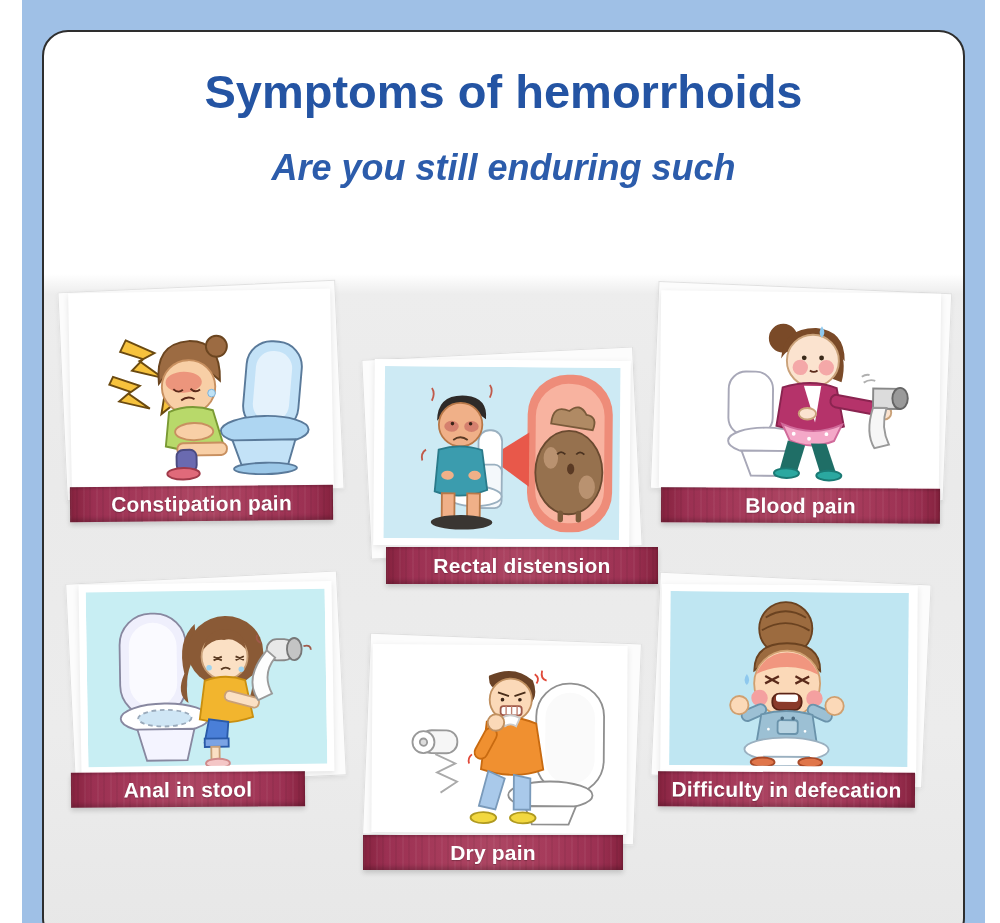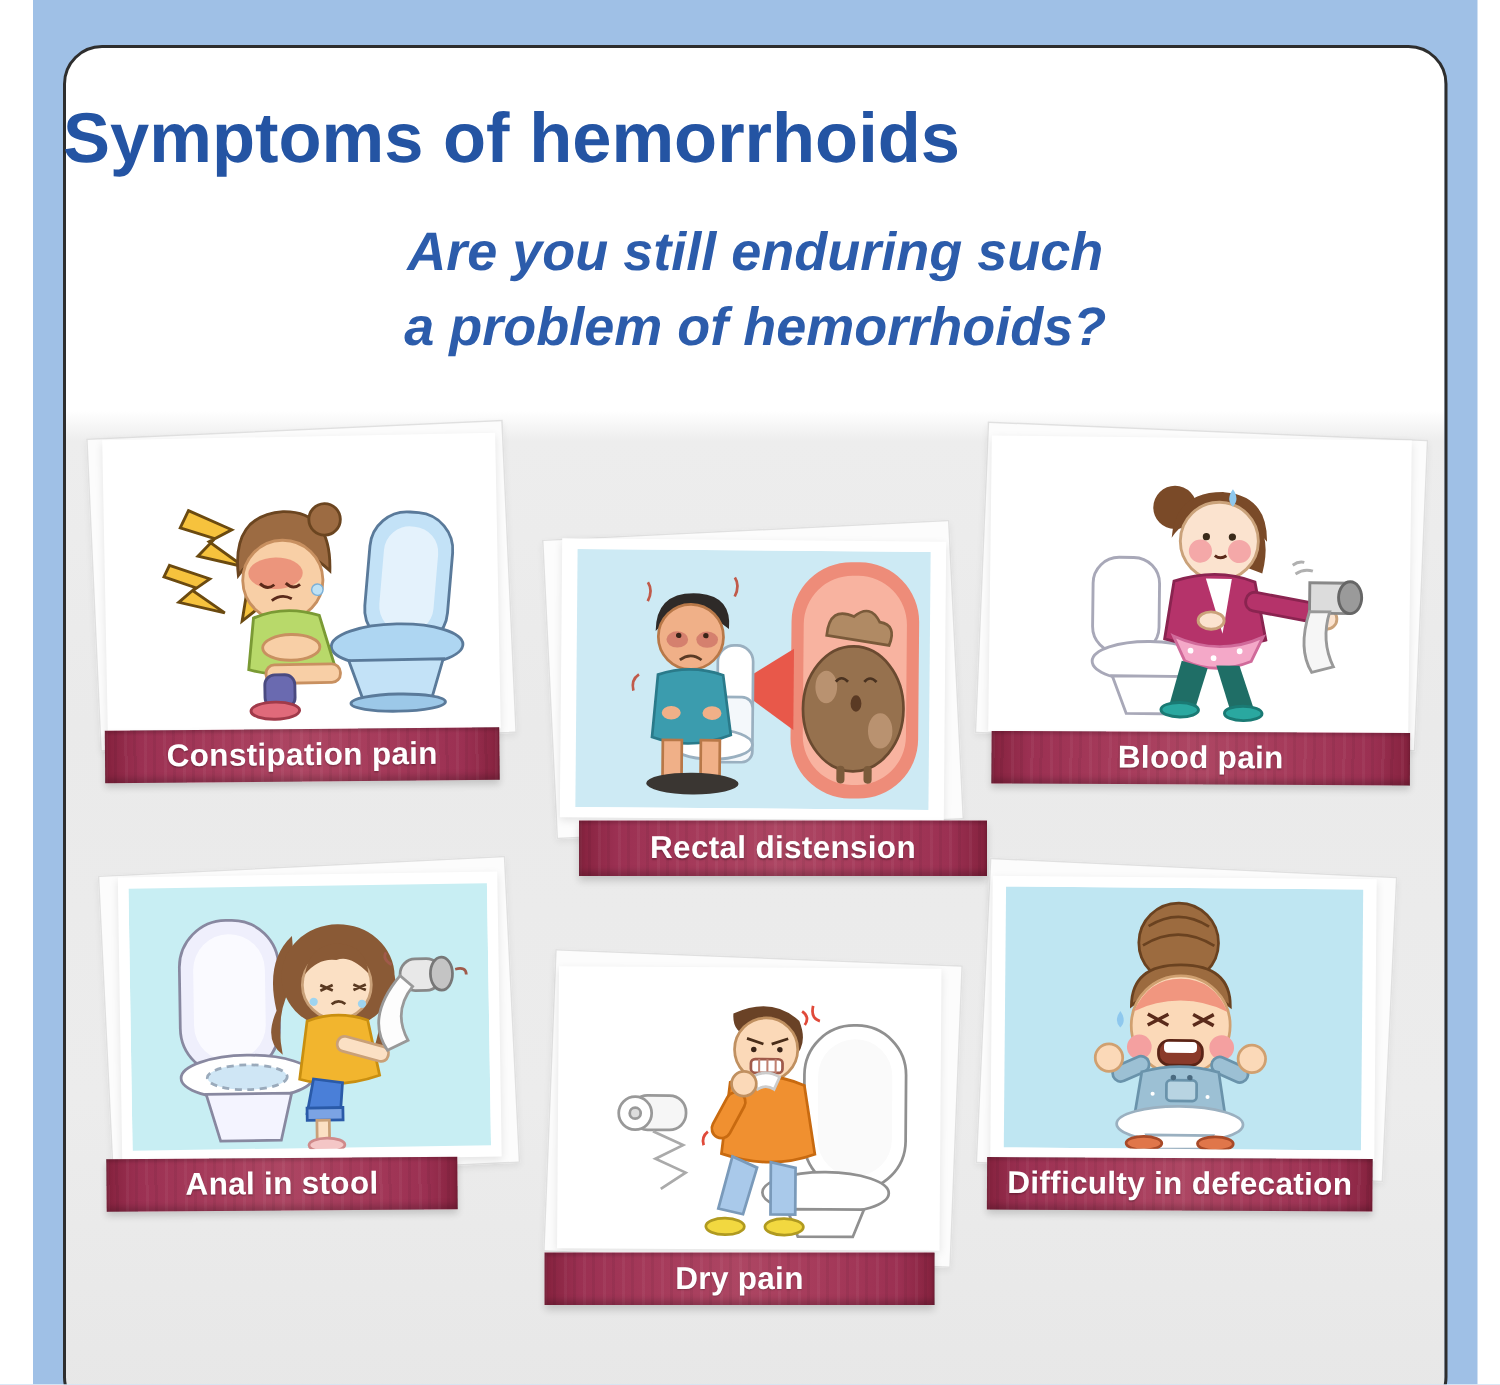--- a/index.html
+++ b/index.html
@@ -7,21 +7,21 @@
   .page{position:relative;width:1000px;height:923px;background:#ffffff;overflow:hidden;}
 
   
   .blue-frame{position:absolute;left:22px;top:0;width:963px;height:923px;background:#9fc0e6;}
 
   
   .poster{position:absolute;left:42px;top:30px;width:919px;height:910px;
     border:2px solid #2e2e2e;border-radius:26px;
     background:linear-gradient(180deg,#ffffff 0px,#ffffff 242px,#ededed 262px,#eaeaea 450px,#ececec 700px,#e7e7e7 100%);}
 
-  .title{position:absolute;left:42px;top:64px;width:923px;text-align:left;
+  .title{position:absolute;left:42px;top:64px;width:923px;text-align:center;
     font-size:47px;font-weight:800;letter-spacing:0px;color:#2454a3;}
   .subtitle{position:absolute;left:42px;top:143px;width:923px;text-align:center;
     font-size:36px;font-weight:700;line-height:50px;color:#2c5cab;font-style:italic;}
 
   
   .card{position:absolute;}
   .backdrop{position:absolute;background:#fcfcfc;border:1px solid #e0e0e0;
     box-shadow:0 2px 5px rgba(0,0,0,.06);}
   .frame{position:absolute;background:#ffffff;box-shadow:0 2px 6px rgba(0,0,0,.10);
     display:flex;align-items:center;justify-content:center;padding:7px;box-sizing:border-box;}
@@ -38,21 +38,20 @@
 </head>
 <body>
 
 <div class="page">
   <div class="blue-frame"></div>
   <div class="poster"></div>
 
   <div class="title">Symptoms of hemorrhoids</div>
   <div class="subtitle">
     <span>Are you still enduring such</span><br>
-    <span>a problem of hemorrhoids?</span>
   </div>
 
   <div class="card">
     <div class="backdrop" style="left:62px;top:286px;width:276px;height:207px;transform:rotate(-2.6deg);"></div>
     <div class="frame" style="left:70px;top:291px;width:262px;height:197px;transform:rotate(-1.1deg);">
       <svg viewBox="0 0 260 190">
         <g>
           <path d="M52,42 L82,56 L66,64 L90,82 L58,74 L70,62 L46,54 Z" fill="#f6c23d" stroke="#6b4a10" stroke-width="2"></path>
           <path d="M38,80 L66,90 L54,98 L76,114 L44,106 L56,96 L34,88 Z" fill="#f6c23d" stroke="#6b4a10" stroke-width="2"></path>
           <path d="M92,98 L101,110 L88,120 Z" fill="#f6c23d" stroke="#6b4a10" stroke-width="2"></path>

